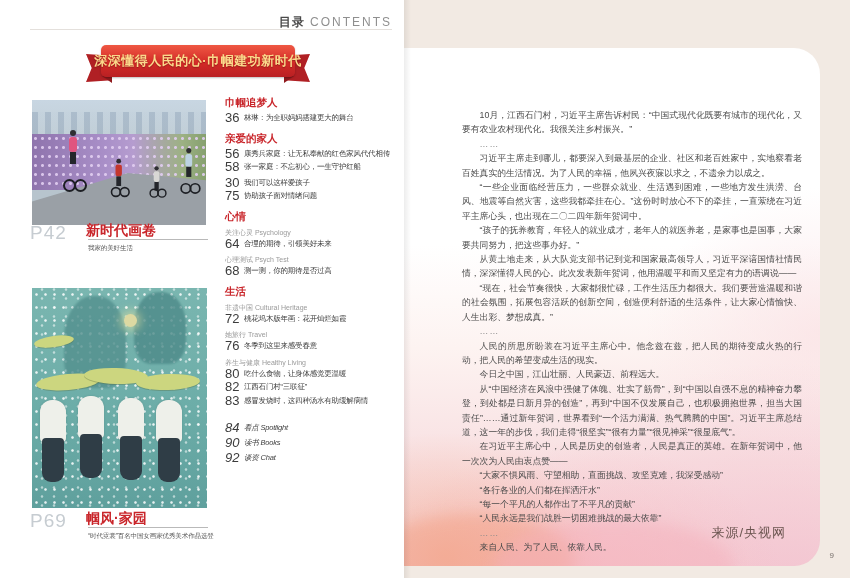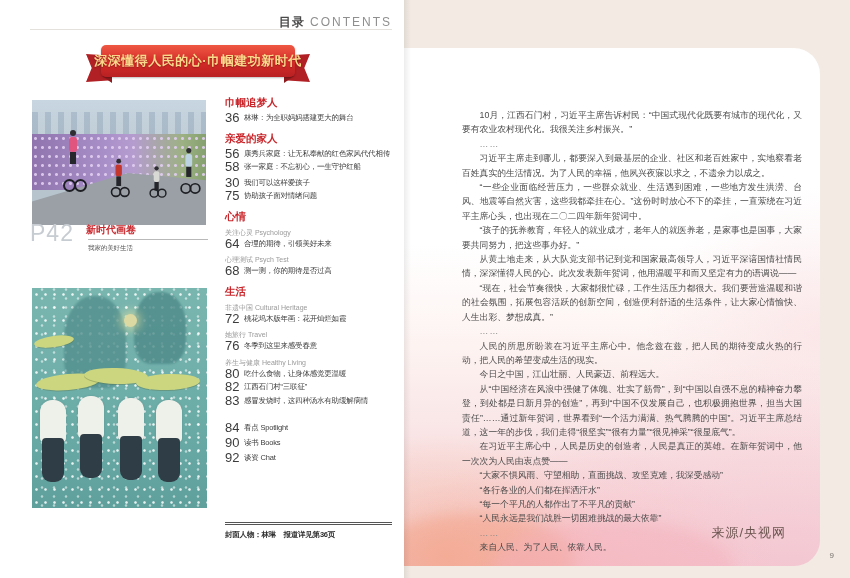--- a/index.html
+++ b/index.html
@@ -83,35 +83,35 @@
   .pt-figure{position:absolute;width:26px;height:42px;background:#eef0ea;border-radius:12px 12px 4px 4px;box-shadow:0 0 2px rgba(60,90,90,.3);}
   .pt-skirt{position:absolute;width:22px;height:44px;background:#2f3d46;border-radius:4px 4px 9px 9px;}
   .pt-f1{left:8px;top:112px;} .pt-s1{left:10px;top:150px;}
   .pt-f2{left:46px;top:108px;} .pt-s2{left:48px;top:146px;}
   .pt-f3{left:86px;top:110px;} .pt-s3{left:88px;top:148px;}
   .pt-f4{left:124px;top:112px;} .pt-s4{left:126px;top:150px;}
 
   
   .feature-caption{position:absolute;left:30px;width:180px;}
   .fc1{top:221px;} .fc2{top:509px;}
-  .p-no{float:left;width:56px;font-size:23px;color:#c6ccd1;letter-spacing:1px;line-height:24px;}
-  .f-title{margin-left:30px;font-size:10px;font-weight:bold;color:var(--red);line-height:12px;padding-top:3px;}
+  .p-no{float:left;width:56px;font-size:19px;color:#c6ccd1;letter-spacing:1px;line-height:24px;}
+  .f-title{margin-left:30px;font-size:14px;font-weight:bold;color:var(--red);line-height:12px;padding-top:3px;}
   .f-rule{margin-left:58px;width:120px;height:1px;background:#b9b9b9;margin-top:3px;}
   .f-sub{margin-left:58px;font-size:6.5px;color:#555;margin-top:4px;letter-spacing:-0.1px;white-space:nowrap;}
 
   
   .toc-list{position:absolute;left:225px;top:96px;width:170px;}
   .toc-section-title{font-size:10.5px;font-weight:bold;color:var(--red);line-height:12px;margin:8px 0 5px;}
   .toc-section:first-child .toc-section-title{margin-top:0;}
   .toc-block{margin-bottom:5px;}
   .toc-label{font-size:7px;color:var(--gray);line-height:12px;}
   .toc-row{display:flex;margin-bottom:3px;line-height:10.5px;}
   .toc-no{width:19px;flex:none;font-size:13px;color:var(--ink);}
   .toc-text{font-size:7.5px;color:var(--ink);letter-spacing:-0.2px;white-space:nowrap;}
-  .toc-final{margin-top:17px;}
+  .toc-final{margin-top:17px;font-style:italic;}
   .toc-final .toc-row{margin-bottom:4.5px;}
 
   .cover-note{position:absolute;left:225px;top:522px;width:167px;}
   .double-rule{height:3px;border-top:1px solid #555;border-bottom:1px solid #555;}
   .cover-note-text{margin-top:5px;font-size:7.5px;color:#2e2e2e;font-weight:bold;letter-spacing:-0.2px;}
 
   .spine-shadow{position:absolute;left:404px;top:0;width:7px;height:578px;
     background:linear-gradient(90deg,rgba(0,0,0,.07),rgba(0,0,0,0));pointer-events:none;z-index:5;}
 
   
@@ -212,20 +212,26 @@
       <div class="pt-figure pt-f1"></div>
       <div class="pt-figure pt-f2"></div>
       <div class="pt-figure pt-f3"></div>
       <div class="pt-figure pt-f4"></div>
       <div class="pt-skirt pt-s1"></div>
       <div class="pt-skirt pt-s2"></div>
       <div class="pt-skirt pt-s3"></div>
       <div class="pt-skirt pt-s4"></div>
     </div>
 
+    <div class="feature-caption fc2">
+      <div class="p-no">P69</div>
+      <div class="f-title">帼风·家园</div>
+      <div class="f-rule"></div>
+      <div class="f-sub">“时代霓裳”百名中国女画家优秀美术作品选登</div>
+    </div>
 
     <div class="toc-list">
         <div class="toc-section">
           <div class="toc-section-title">巾帼追梦人</div>
           <div class="toc-block">
             <div class="toc-row">
               <div class="toc-no">36</div>
               <div class="toc-text">林琳：为全职妈妈搭建更大的舞台</div>
             </div>
           </div>
@@ -313,24 +319,20 @@
               <div class="toc-text">读书 Books</div>
             </div>
             <div class="toc-row">
               <div class="toc-no">92</div>
               <div class="toc-text">谈资 Chat</div>
             </div>
           </div>
         </div>
       </div>
 
-    <div class="cover-note">
-      <div class="double-rule"></div>
-      <div class="cover-note-text">封面人物：林琳　报道详见第36页</div>
-    </div>
   </div>
 
   <div class="spine-shadow"></div>
 
   <div class="article-card">
     <div class="mountain-haze mh1"></div>
     <div class="mountain-haze mh2"></div>
     <div class="article-body">
         <p class="para">10月，江西石门村，习近平主席告诉村民：“中国式现代化既要有城市的现代化，又要有农业农村现代化。我很关注乡村振兴。”</p>
         <p class="para ellipsis">……</p>

